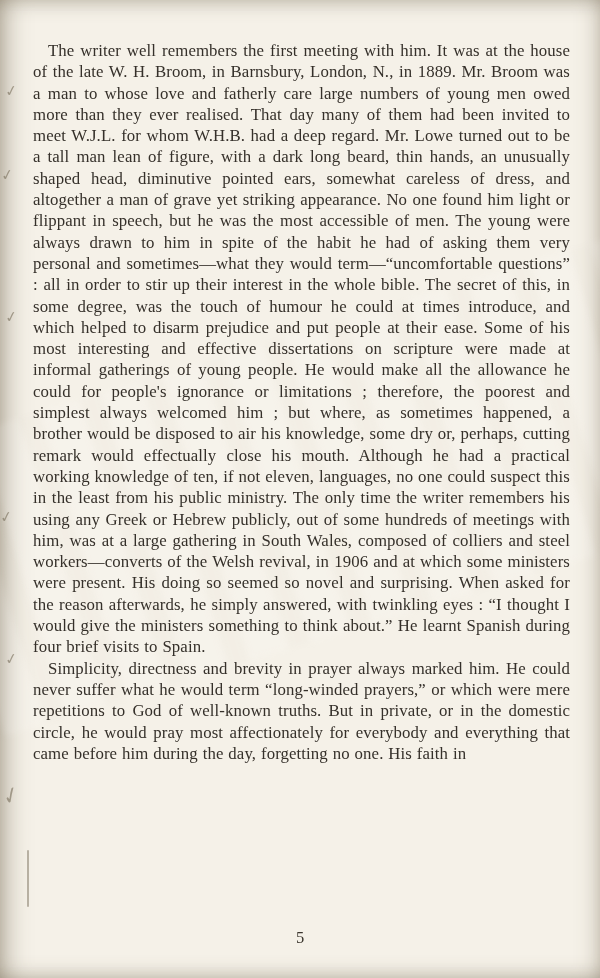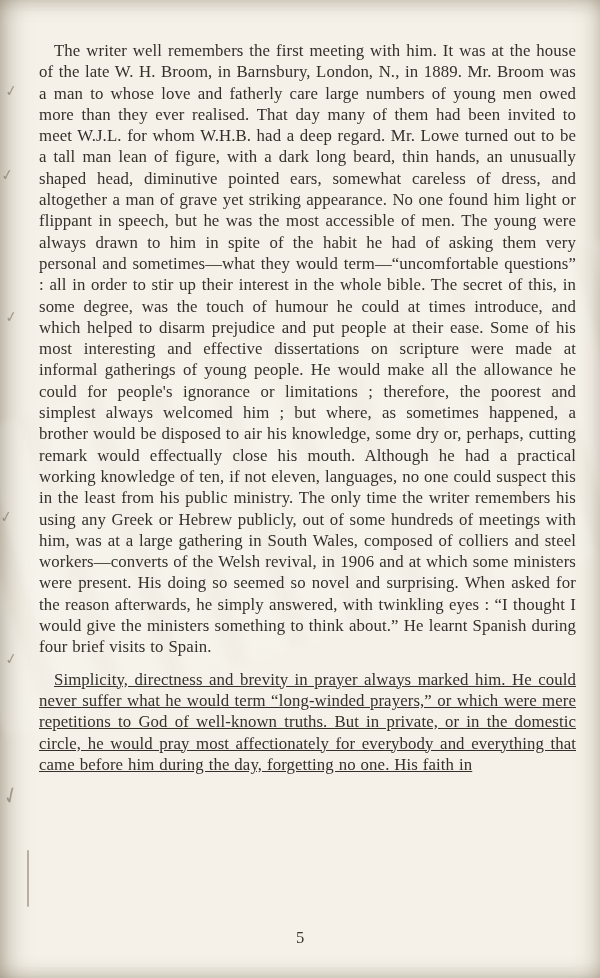--- a/index.html
+++ b/index.html
@@ -34,36 +34,34 @@
       90deg,
       rgba(255, 255, 255, 0.35) 0px 42px,
       rgba(120, 110, 90, 0.05) 42px 64px
     );
     opacity: 0.35;
     filter: blur(3px);
     pointer-events: none;
   }
   .text-block {
     position: absolute;
-    left: 39px;
+    left: 33px;
     top: 40px;
     width: 537px;
     font-size: 16.8px;
     line-height: 21.3px;
     text-align: justify;
     letter-spacing: 0.1px;
     word-spacing: 0.6px;
   }
   .text-block p {
     margin: 0;
     text-indent: 15px;
   }
   .text-block p + p {
-    margin-top: 11px;
-    text-decoration: underline;
   }
   .page-number {
     position: absolute;
     left: 0;
     top: 928px;
     width: 100%;
     text-align: center;
     font-size: 16.5px;
     color: #3a352d;
   }

